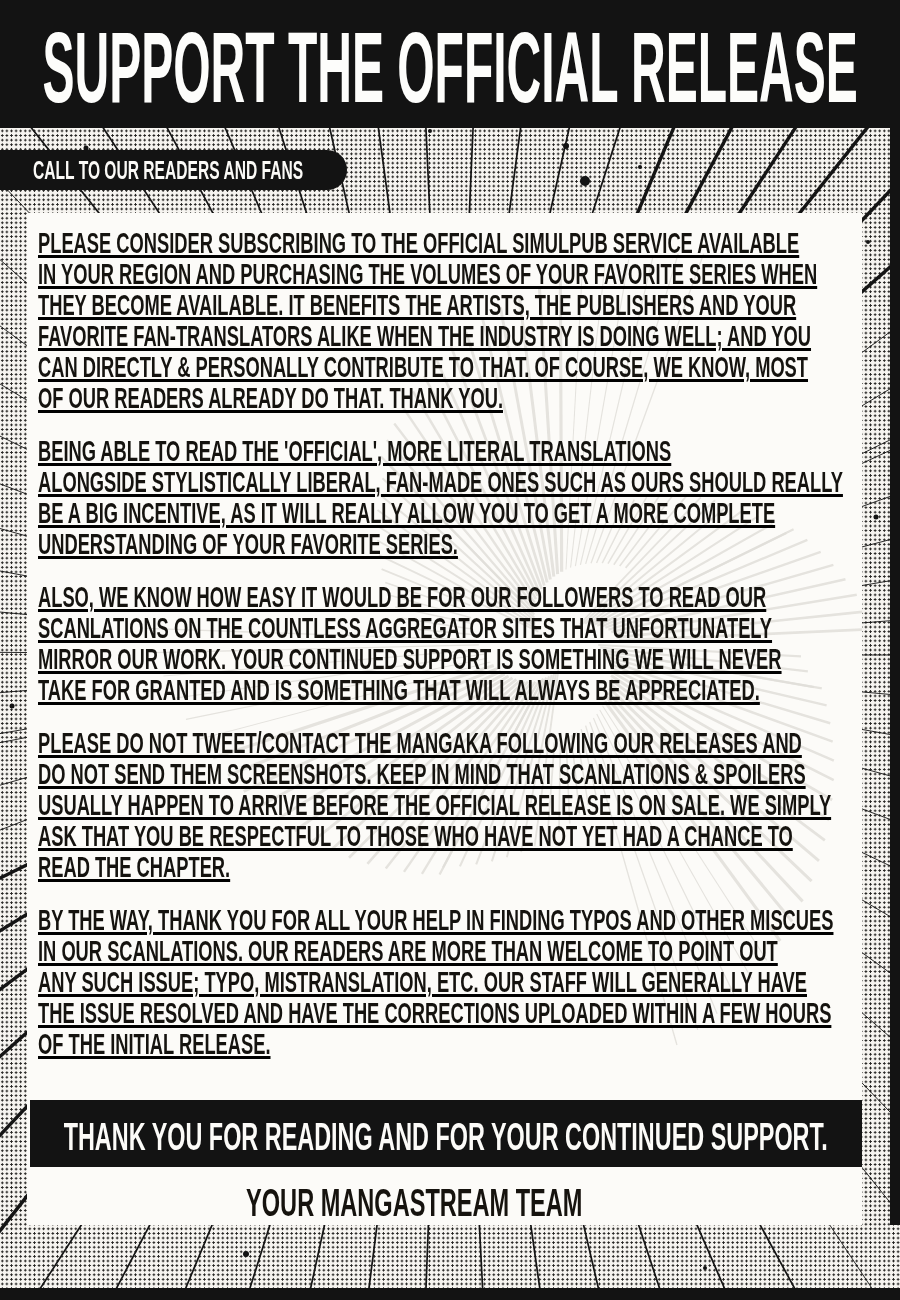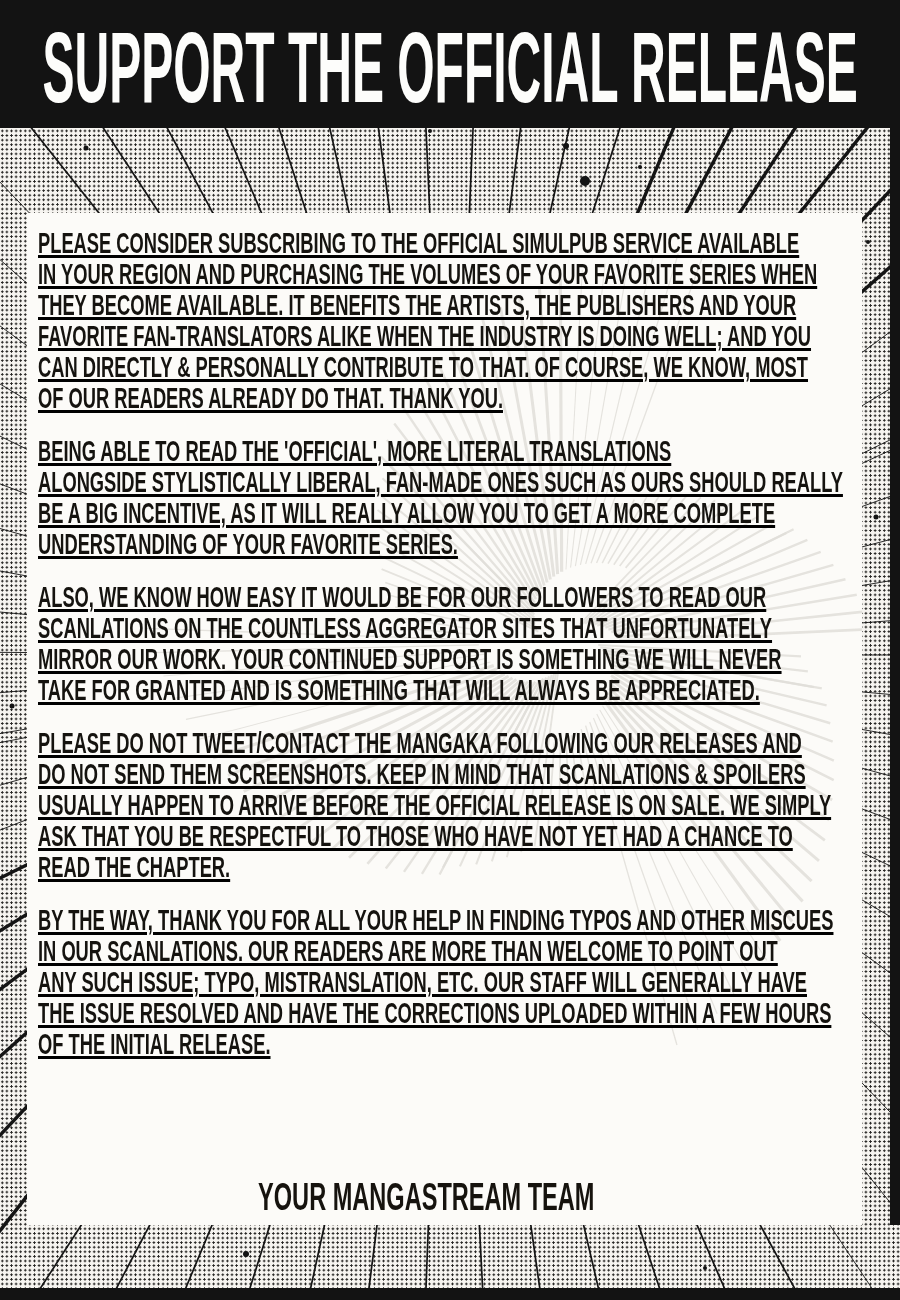--- a/index.html
+++ b/index.html
@@ -39,22 +39,22 @@
   }
   .footerbar{
     position:absolute;left:30px;top:1100px;width:832px;height:67px;background:#131313;z-index:3;
     display:flex;align-items:center;justify-content:center;overflow:hidden;
   }
   .footer-text{
     font-weight:700;font-size:39px;line-height:39px;color:#fcfbf8;white-space:nowrap;
     transform:scaleX(0.6) translateY(3px);
   }
   .team{
-    position:absolute;left:16px;top:1172px;width:820px;height:50px;z-index:3;
-    display:flex;align-items:center;justify-content:center;
+    position:absolute;left:4px;top:1172px;width:820px;height:50px;z-index:3;
+    display:flex;align-items:flex-end;justify-content:center;
   }
   .team-text{
     font-weight:700;font-size:38px;line-height:38px;color:#16130e;white-space:nowrap;
     transform:scaleX(0.62);
   }
   .bottom-strip{position:absolute;left:0;top:1288px;width:900px;height:12px;background:#131313;z-index:3;}
 </style>
 </head>
 <body>
 
@@ -285,21 +285,27 @@
 ANY SUCH ISSUE; TYPO, MISTRANSLATION, ETC. OUR STAFF WILL GENERALLY HAVE
 THE ISSUE RESOLVED AND HAVE THE CORRECTIONS UPLOADED WITHIN A FEW HOURS
 OF THE INITIAL RELEASE.</p>
     </div>
   </div>
 
   <header class="topbar">
     <span class="title">SUPPORT THE OFFICIAL RELEASE</span>
   </header>
 
-
+  <div class="badge">
+    <span class="badge-text">CALL TO OUR READERS AND FANS</span>
+  </div>
+
+  <div class="footerbar">
+    <span class="footer-text">THANK YOU FOR READING AND FOR YOUR CONTINUED SUPPORT.</span>
+  </div>
 
   <div class="team">
     <span class="team-text">YOUR MANGASTREAM TEAM</span>
   </div>
 
   <div class="bottom-strip"></div>
 
 </div>
 
 </body></html>

